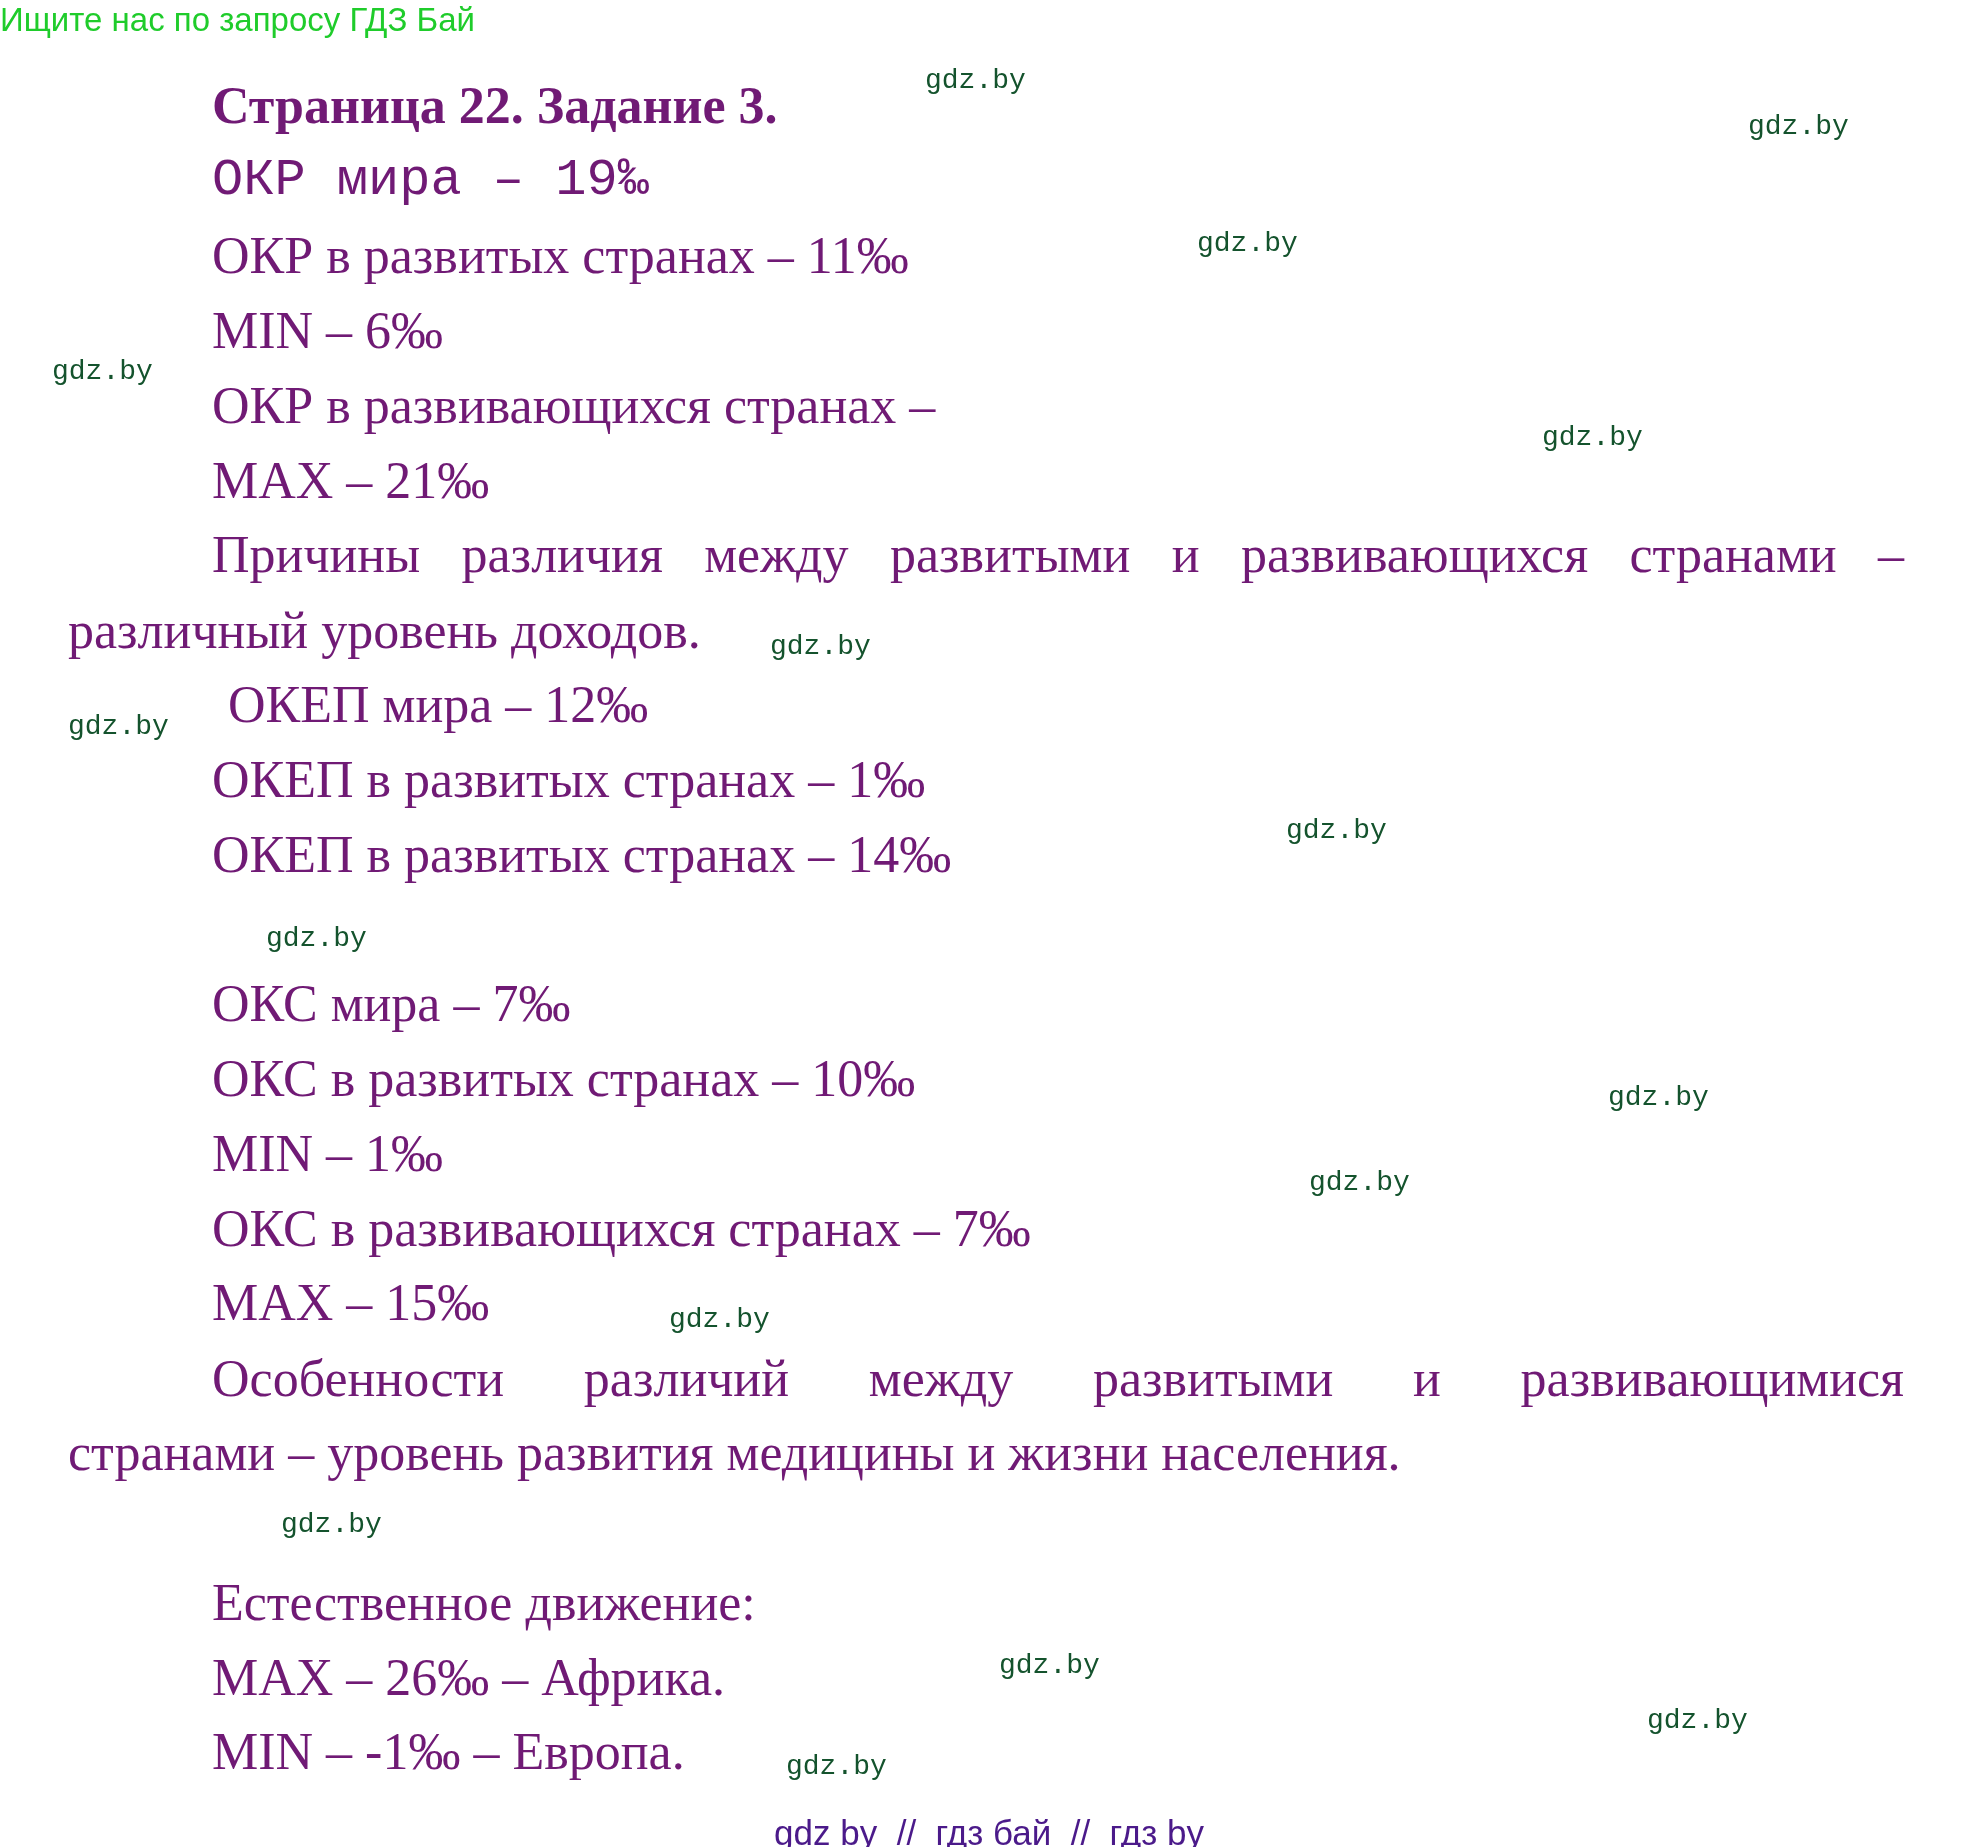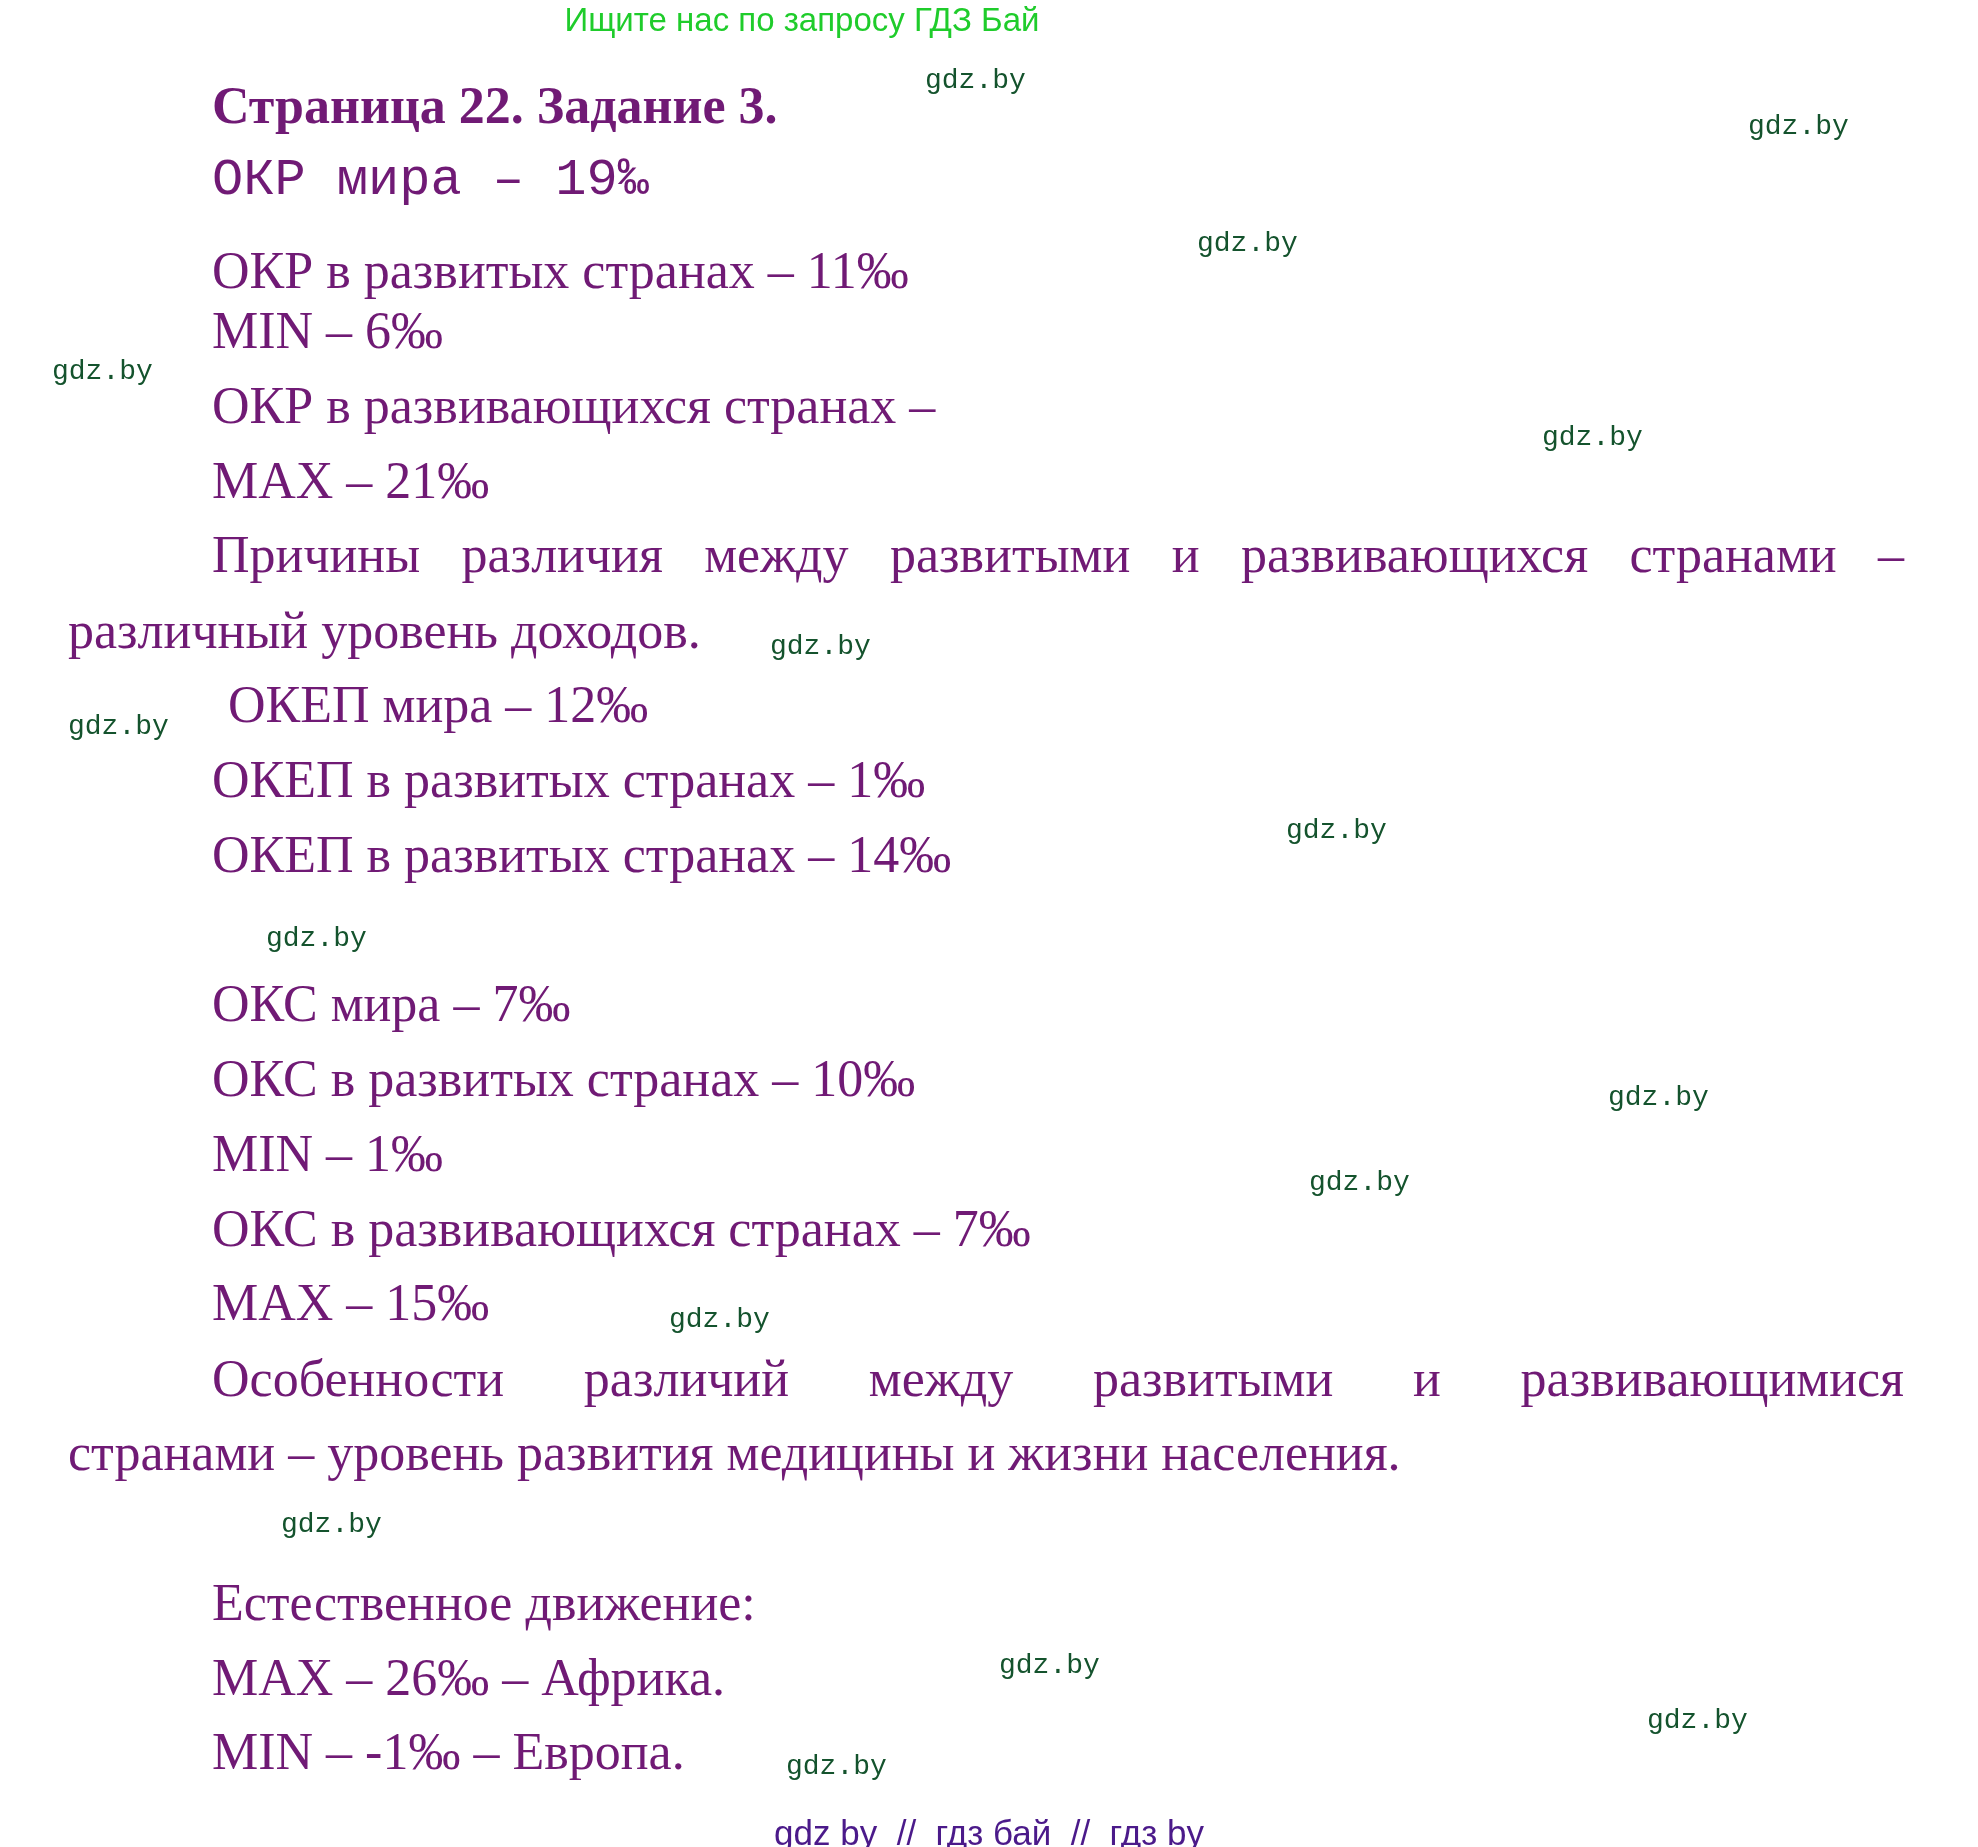--- a/index.html
+++ b/index.html
@@ -1,35 +1,35 @@
 <!DOCTYPE html>
 <html><head>
 <meta charset="utf-8">
 <style>
   html, body { margin: 0; padding: 0; background: #ffffff; }
   body { width: 1978px; height: 1847px; position: relative; overflow: hidden; }
-  .banner { position: absolute; top: 0; left: 0; width: 1604px; text-align: center;
+  .banner { position: absolute; top: 0; left: 0; width: 1604px; text-align: left;
     font-family: "Liberation Sans", sans-serif; font-size: 33px; color: #1fcc2b; line-height: 39px; }
   .line { position: absolute; font-family: "Liberation Serif", serif; font-size: 52px; color: #701a75;
     white-space: nowrap; line-height: 58px; }
   .title { font-weight: bold; }
   .just { width: 1690px; text-align: justify; text-align-last: justify; white-space: normal; }
   .wm { position: absolute; font-family: Liberation Mono, monospace; font-size: 28px; color: #14532d; line-height: 33px; }
   .footer { position: absolute; top: 1813px; left: 0; width: 1978px; text-align: center;
     font-family: "Liberation Sans", sans-serif; font-size: 35px; color: #4b1a8a; line-height: 39px; white-space: pre; }
 </style>
 </head>
 <body>
 
 <div class="banner">Ищите нас по запросу ГДЗ Бай</div>
 
 <div>
   <div class="line title" style="top:77px;left:212px;">Страница 22. Задание 3.</div>
   <div class="line" style="top:152px;left:212px;font-family:Liberation Mono, monospace;">ОКР мира – 19‰</div>
-  <div class="line" style="top:227px;left:212px;margin-top:15px;">ОКР в развитых странах – 11‰</div>
+  <div class="line" style="top:227px;left:212px;">ОКР в развитых странах – 11‰</div>
   <div class="line" style="top:302px;left:212px;">MIN – 6‰</div>
   <div class="line" style="top:377px;left:212px;">ОКР в развивающихся странах –</div>
   <div class="line" style="top:452px;left:212px;">MAX – 21‰</div>
   <div class="line just" style="top:526px;left:212px;width:1692px;">Причины различия между развитыми и развивающихся странами –</div>
   <div class="line" style="top:602px;left:68px;">различный уровень доходов.</div>
   <div class="line" style="top:676px;left:228px;">ОКЕП мира – 12‰</div>
   <div class="line" style="top:751px;left:212px;">ОКЕП в развитых странах – 1‰</div>
   <div class="line" style="top:826px;left:212px;">ОКЕП в развитых странах – 14‰</div>
   <div class="line" style="top:975px;left:212px;">ОКС мира – 7‰</div>
   <div class="line" style="top:1050px;left:212px;">ОКС в развитых странах – 10‰</div>

